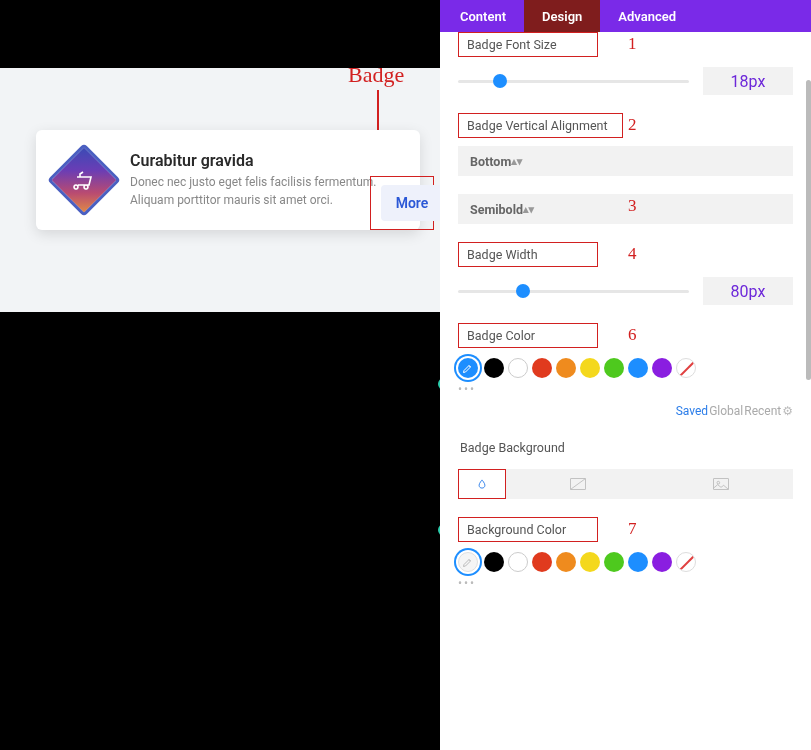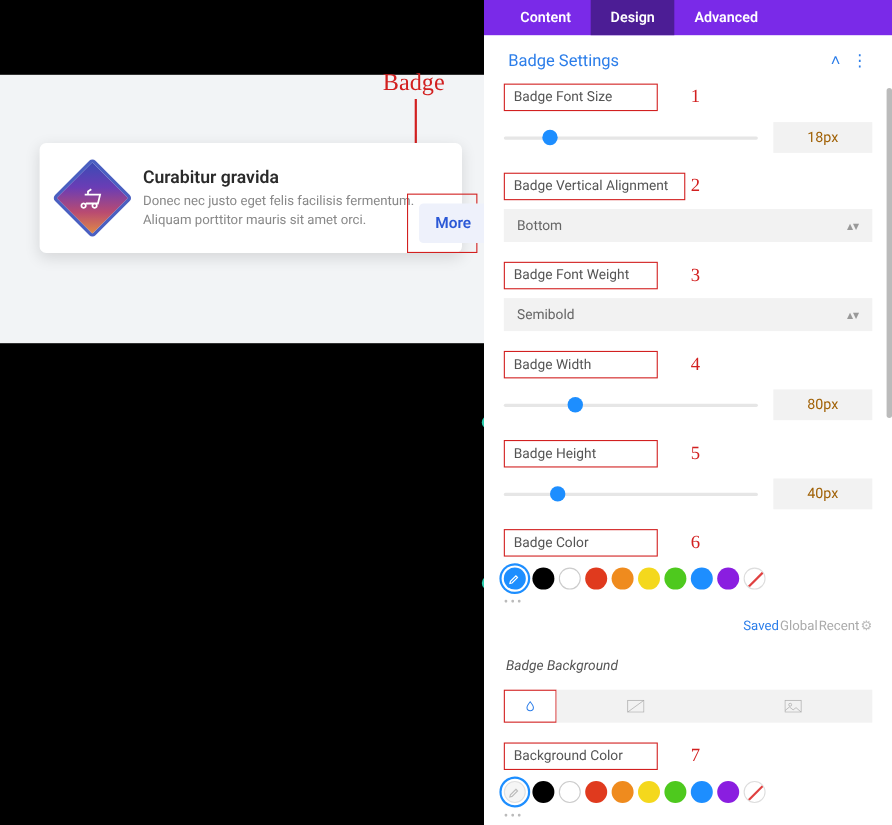--- a/index.html
+++ b/index.html
@@ -110,52 +110,52 @@
     position: absolute;
     right: 0; top: 80px;
     width: 5px; height: 300px;
     background: #bbb;
     border-radius: 3px;
   }
   .tabs {
     height: 32px;
     background: #7a2ae8;
     display: flex;
-    padding-left: 15px;
+    padding-left: 2px;
   }
   .tab {
     color: #fff;
     font-size: 13px;
     font-weight: 600;
     padding: 0 18px;
     display: flex;
     align-items: center;
     cursor: pointer;
   }
-  .tab.active { background: #4c1d95; }
+  .tab.active { background: #7f1d1d; }
   .section-hdr {
     display: flex;
     align-items: center;
     justify-content: space-between;
     padding: 14px 22px 12px;
     color: #2b7de9;
     font-size: 15px;
   }
   .section-hdr-icons { display: flex; gap: 10px; align-items: center; color: #2b7de9; }
   .controls { padding: 0 18px 10px; }
   .control { margin-bottom: 18px; position: relative; }
   .ctrl-label {
     display: inline-block;
     font-size: 12.5px;
     color: #555;
     border: 1.5px solid #d22020;
     padding: 4px 14px 4px 8px;
     min-width: 140px;
   }
-  .ctrl-label.noframe { border: none; padding-left: 2px; font-style: italic; }
+  .ctrl-label.noframe { border: none; padding-left: 2px; }
   .ctrl-num {
     position: absolute;
     left: 170px; top: 2px;
     color: #d22020;
     font-family: "Times New Roman", serif;
     font-size: 17px;
   }
   .slider-row {
     display: flex;
     align-items: center;
@@ -181,33 +181,33 @@
     border-radius: 50%;
     background: #1d8eff;
   }
   .value-box {
     flex: 0 0 90px;
     height: 28px;
     background: #f2f2f2;
     display: flex;
     align-items: center;
     justify-content: center;
-    color: #a16207;
-    font-size: 13px;
+    color: #6d28d9;
+    font-size: 16px;
   }
   .select {
     margin-top: 8px;
     height: 30px;
     background: #f2f2f2;
     display: flex;
     align-items: center;
-    justify-content: space-between;
     padding: 0 12px;
     color: #666;
     font-size: 12.5px;
+    font-weight: bold;
   }
   .select .caret { color: #999; font-size: 11px; }
   .swatch-row { display: flex; gap: 4px; align-items: center; margin-top: 10px; }
   .swatch {
     width: 20px; height: 20px;
     border-radius: 50%;
     cursor: pointer;
   }
   .swatch.ring { box-shadow: 0 0 0 2px #fff, 0 0 0 4px #1d8eff; margin-right: 2px; }
   .swatch.outline { border: 1px solid #ccc; background: #fff; }
@@ -301,27 +301,20 @@
 
 <div class="panel">
   <div class="scroll-ind"></div>
 
   <div class="tabs">
     <div class="tab">Content</div>
     <div class="tab active">Design</div>
     <div class="tab">Advanced</div>
   </div>
 
-  <div class="section-hdr">
-    <span>Badge Settings</span>
-    <span class="section-hdr-icons">
-      <span>˄</span>
-      <span>⋮</span>
-    </span>
-  </div>
 
   <div class="controls">
 
     <div class="control">
       <span class="ctrl-label">Badge Font Size</span>
       <span class="ctrl-num">1</span>
       <div class="slider-row">
         <div class="slider">
           <div class="track"></div>
           <div class="thumb" style="left:15%"></div>
@@ -333,51 +326,39 @@
     <div class="control">
       <span class="ctrl-label">Badge Vertical Alignment</span>
       <span class="ctrl-num">2</span>
       <div class="select">
         <span>Bottom</span>
         <span class="caret">▴▾</span>
       </div>
     </div>
 
     <div class="control">
-      <span class="ctrl-label">Badge Font Weight</span>
       <span class="ctrl-num">3</span>
       <div class="select">
         <span>Semibold</span>
         <span class="caret">▴▾</span>
       </div>
     </div>
 
     <div class="control">
       <span class="ctrl-label">Badge Width</span>
       <span class="ctrl-num">4</span>
       <div class="slider-row">
         <div class="slider">
           <div class="track"></div>
           <div class="thumb" style="left:25%"></div>
         </div>
         <div class="value-box">80px</div>
       </div>
     </div>
 
-    <div class="control">
-      <span class="ctrl-label">Badge Height</span>
-      <span class="ctrl-num">5</span>
-      <div class="slider-row">
-        <div class="slider">
-          <div class="track"></div>
-          <div class="thumb" style="left:18%"></div>
-        </div>
-        <div class="value-box">40px</div>
-      </div>
-    </div>
 
     <div class="control">
       <span class="ctrl-label">Badge Color</span>
       <span class="ctrl-num">6</span>
       <div class="swatch-row">
         <div class="swatch picker ring">
           <svg width="12" height="12" viewBox="0 0 24 24" fill="none">
               <path d="M3 21l4-1 10-10-3-3L4 17l-1 4zM14 7l3 3" stroke="#fff" stroke-width="2"></path>
             </svg>
         </div>

